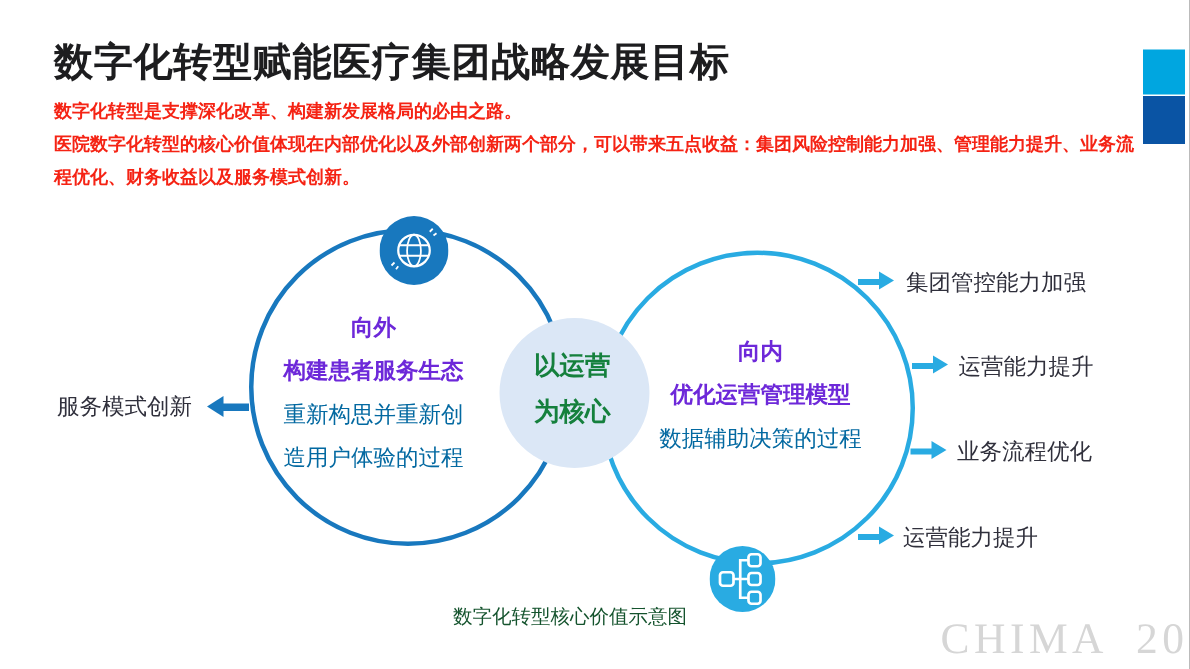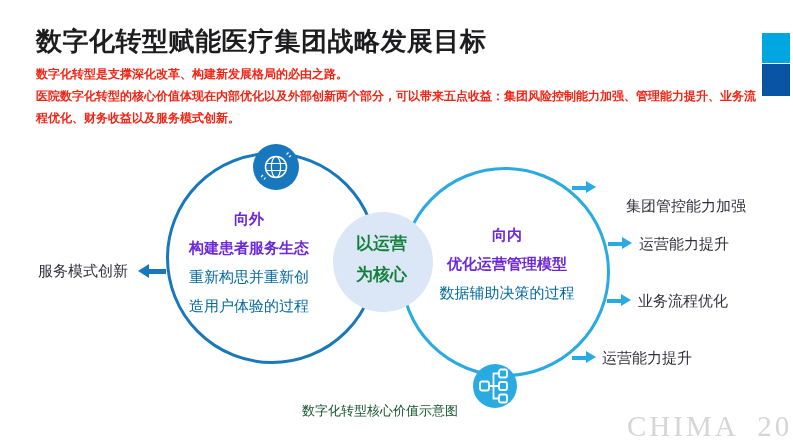--- a/index.html
+++ b/index.html
@@ -114,21 +114,21 @@
   <div class="arrow-l" style="left:138px; top:264px;">
     <span class="head"></span>
       <span class="bar"></span>
   </div>
   <div class="outcome-label" style="left:38px; top:262px;">服务模式创新</div>
 
   <div class="arrow-r" style="left:572px; top:181px;">
     <span class="bar"></span>
       <span class="head"></span>
   </div>
-  <div class="outcome-label" style="left:626px; top:179px;margin-top:18px;">集团管控能力加强</div>
+  <div class="outcome-label" style="left:604px; top:179px;">集团管控能力加强</div>
 
   <div class="arrow-r" style="left:608px; top:237px;">
     <span class="bar"></span>
       <span class="head"></span>
   </div>
   <div class="outcome-label" style="left:639px; top:235px;">运营能力提升</div>
 
   <div class="arrow-r" style="left:607px; top:294px;">
     <span class="bar"></span>
       <span class="head"></span>

